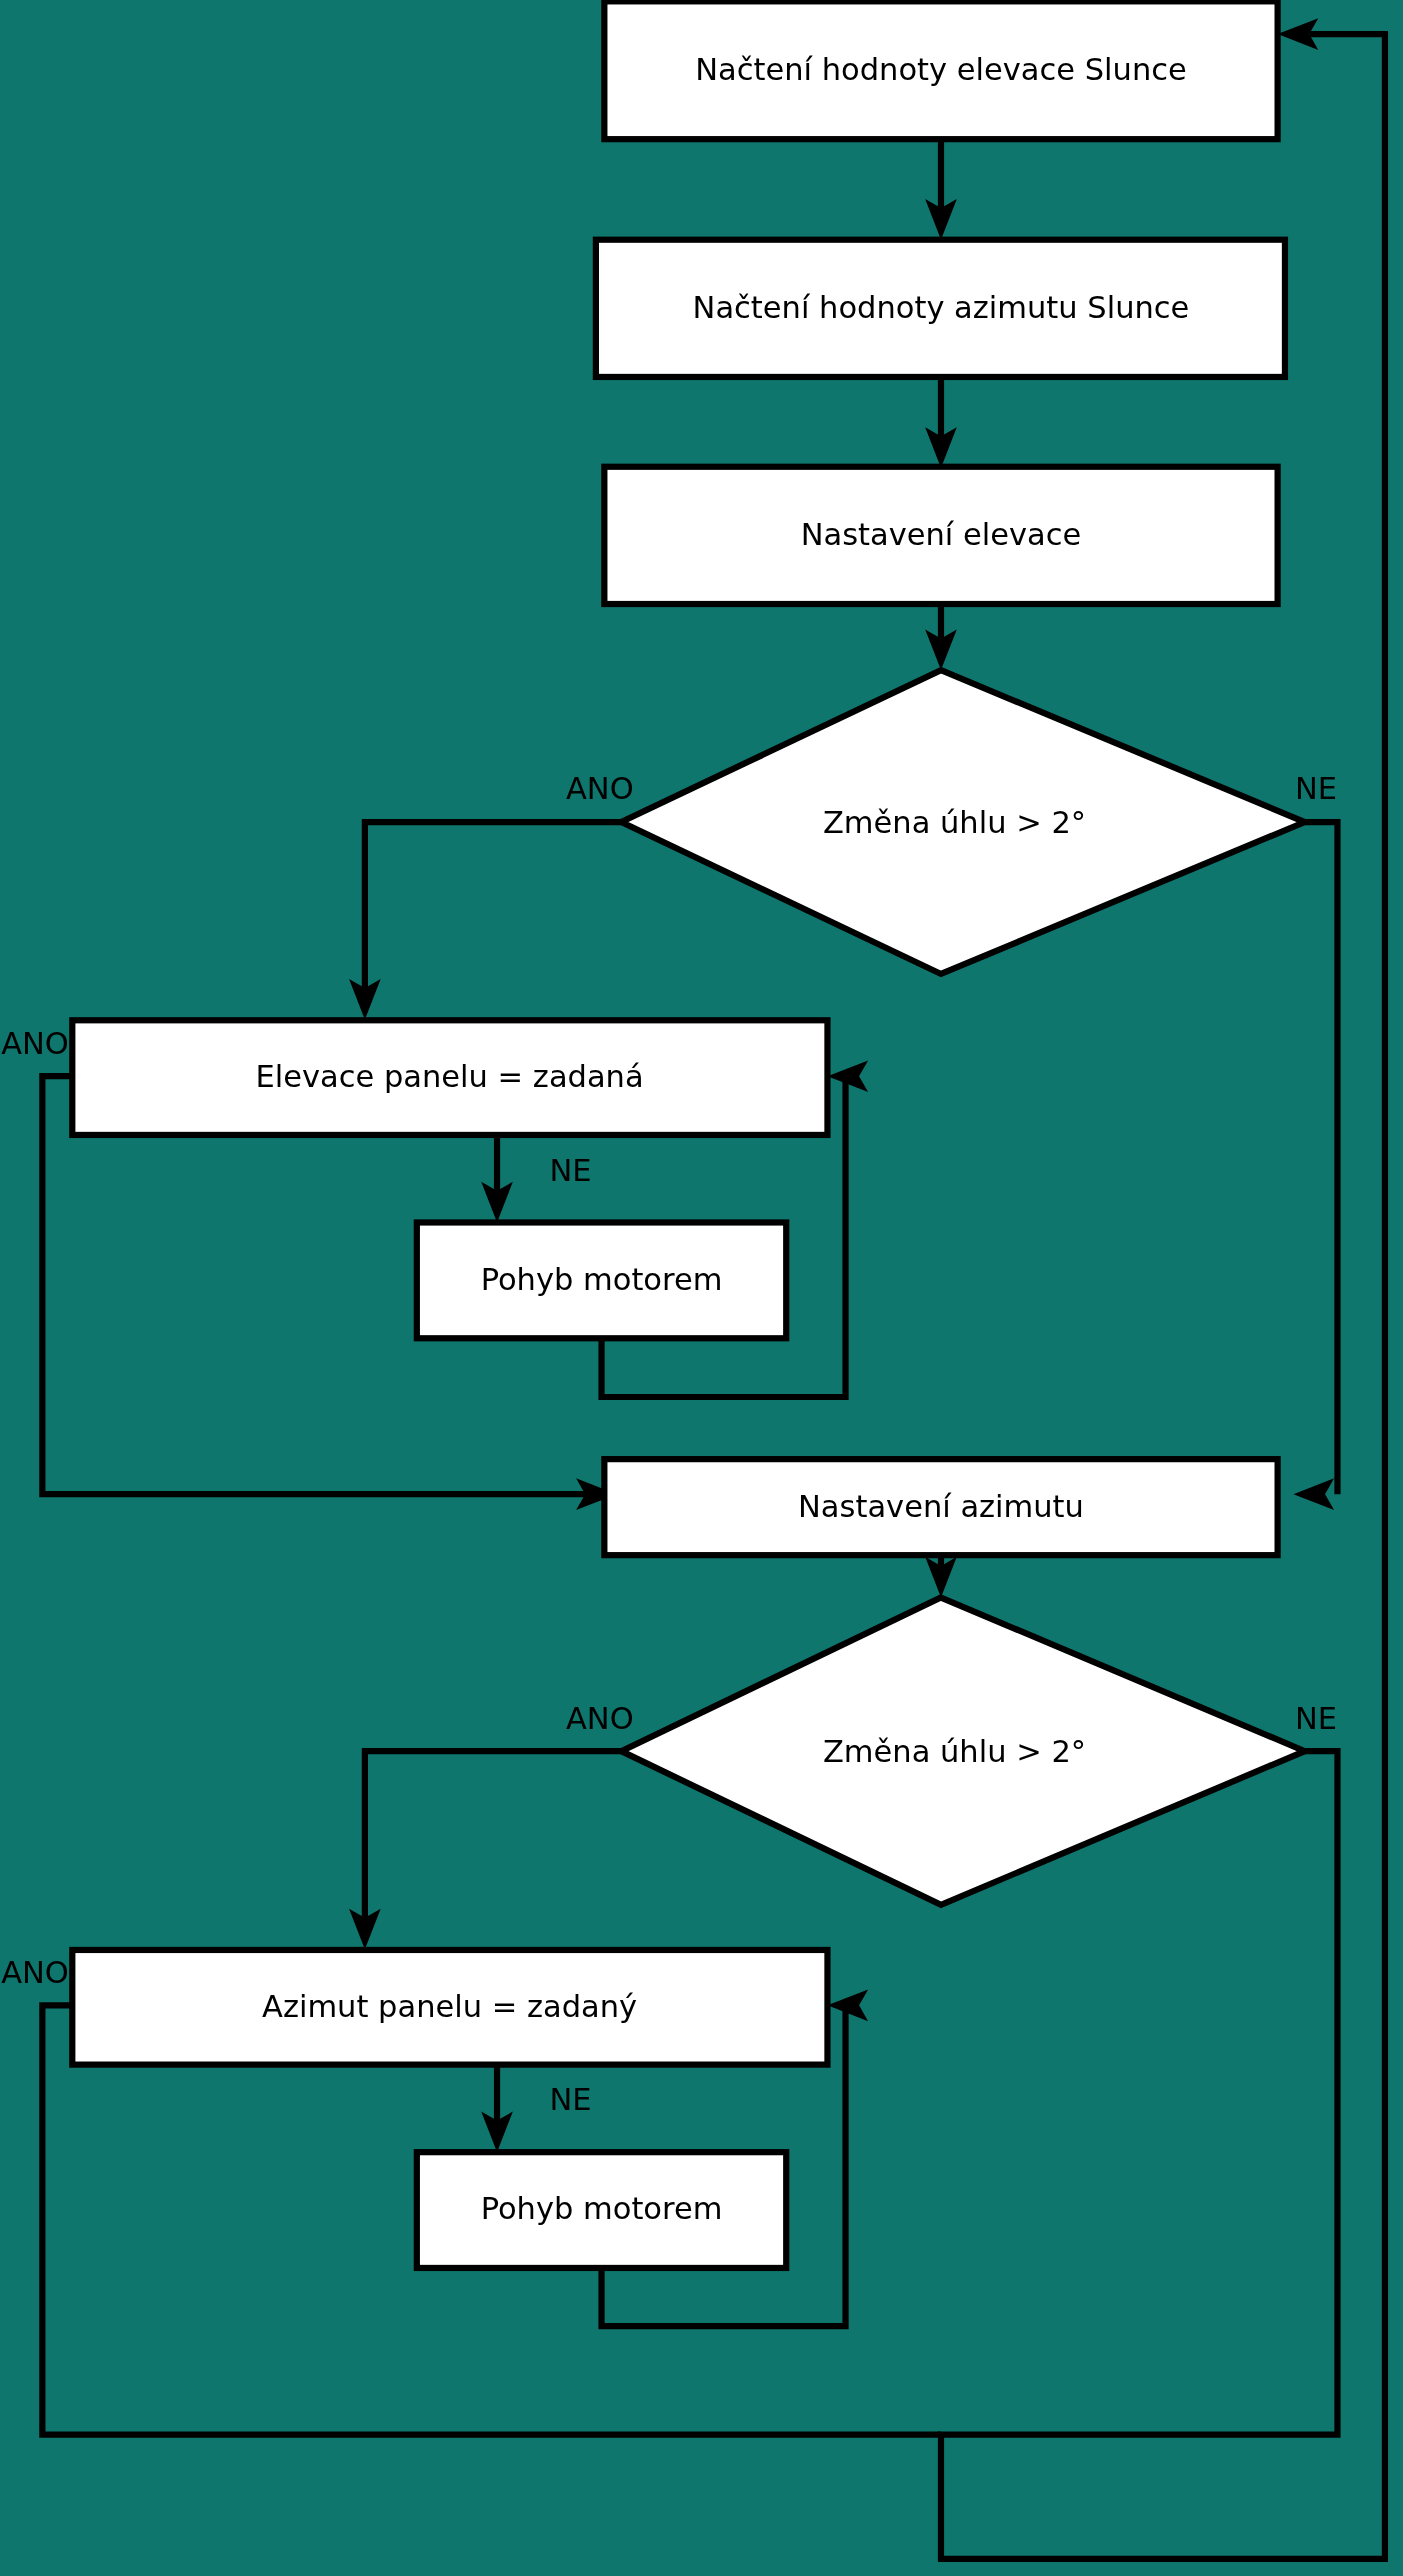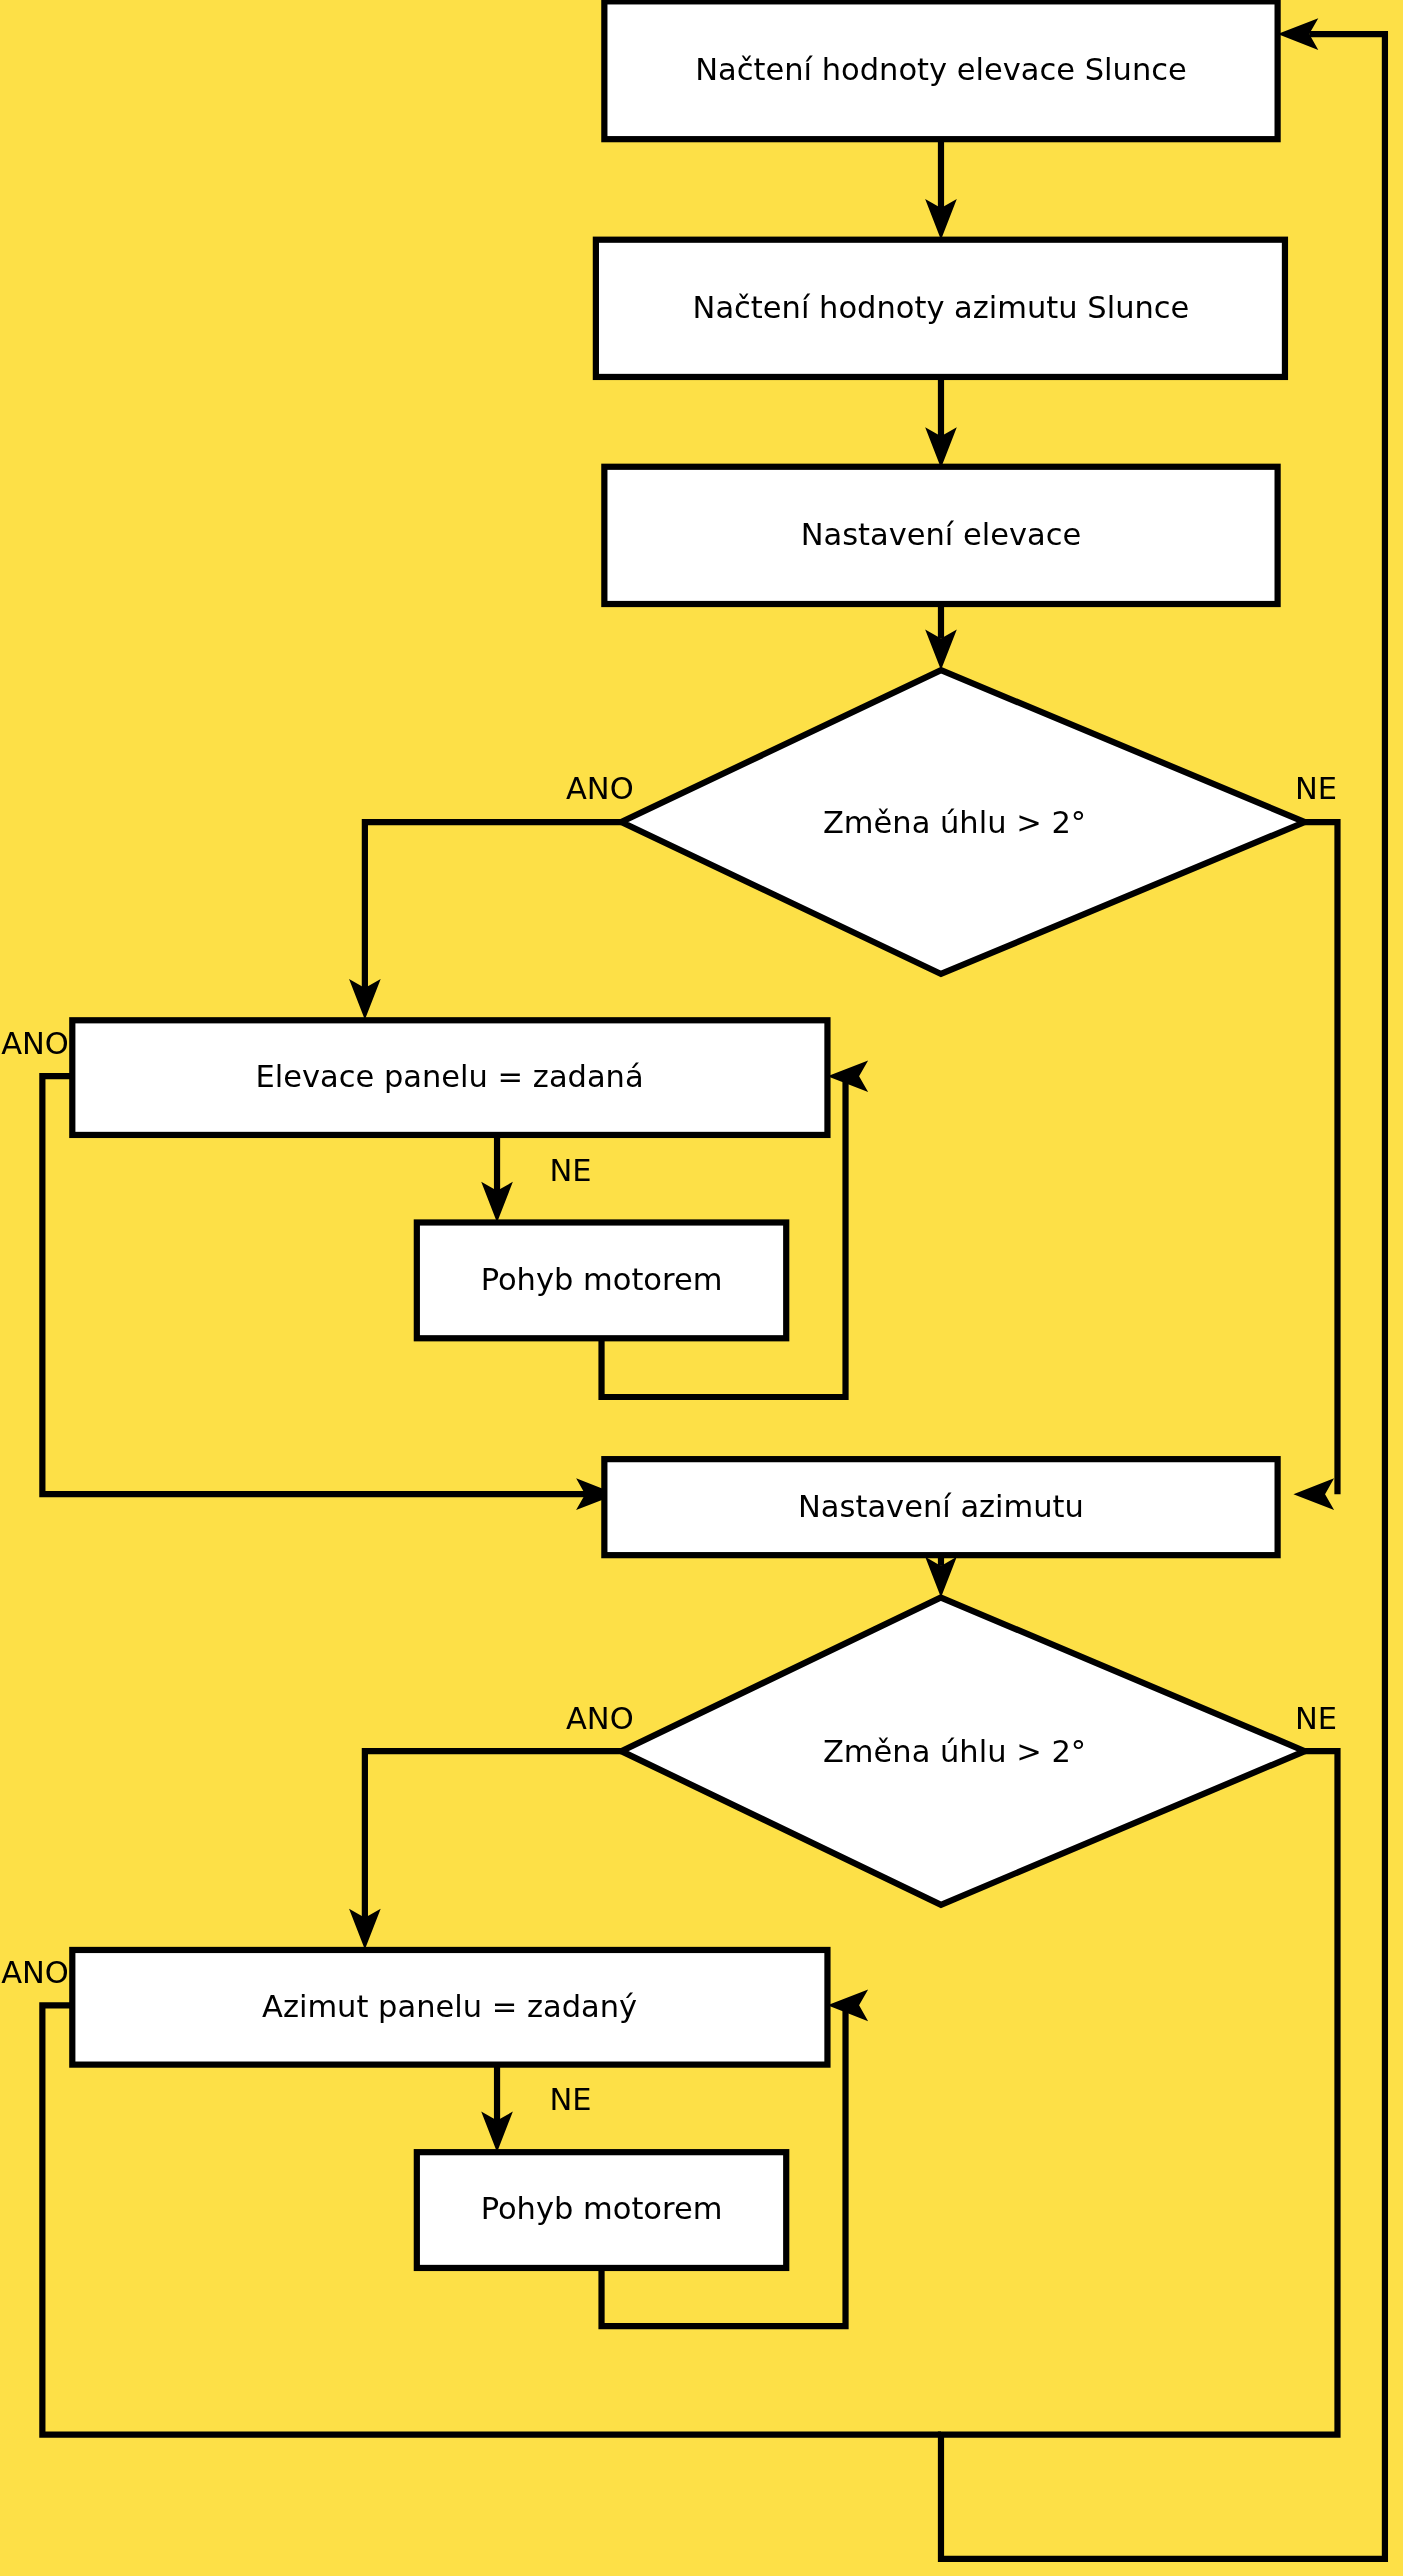--- a/index.html
+++ b/index.html
@@ -7,21 +7,21 @@
     padding: 0;
     background: #ffffff;
   }
   body {
     font-family: "DejaVu Sans", "Liberation Sans", sans-serif;
   }
   #flow-root {
     position: relative;
     width: 1403px;
     height: 2576px;
-    background: #fde047;
+    background: #0f766e;
     overflow: hidden;
   }
   svg.flow-canvas {
     display: block;
     width: 1403px;
     height: 2576px;
   }
   .node-rect {
     fill: #ffffff;
     stroke: #000000;

